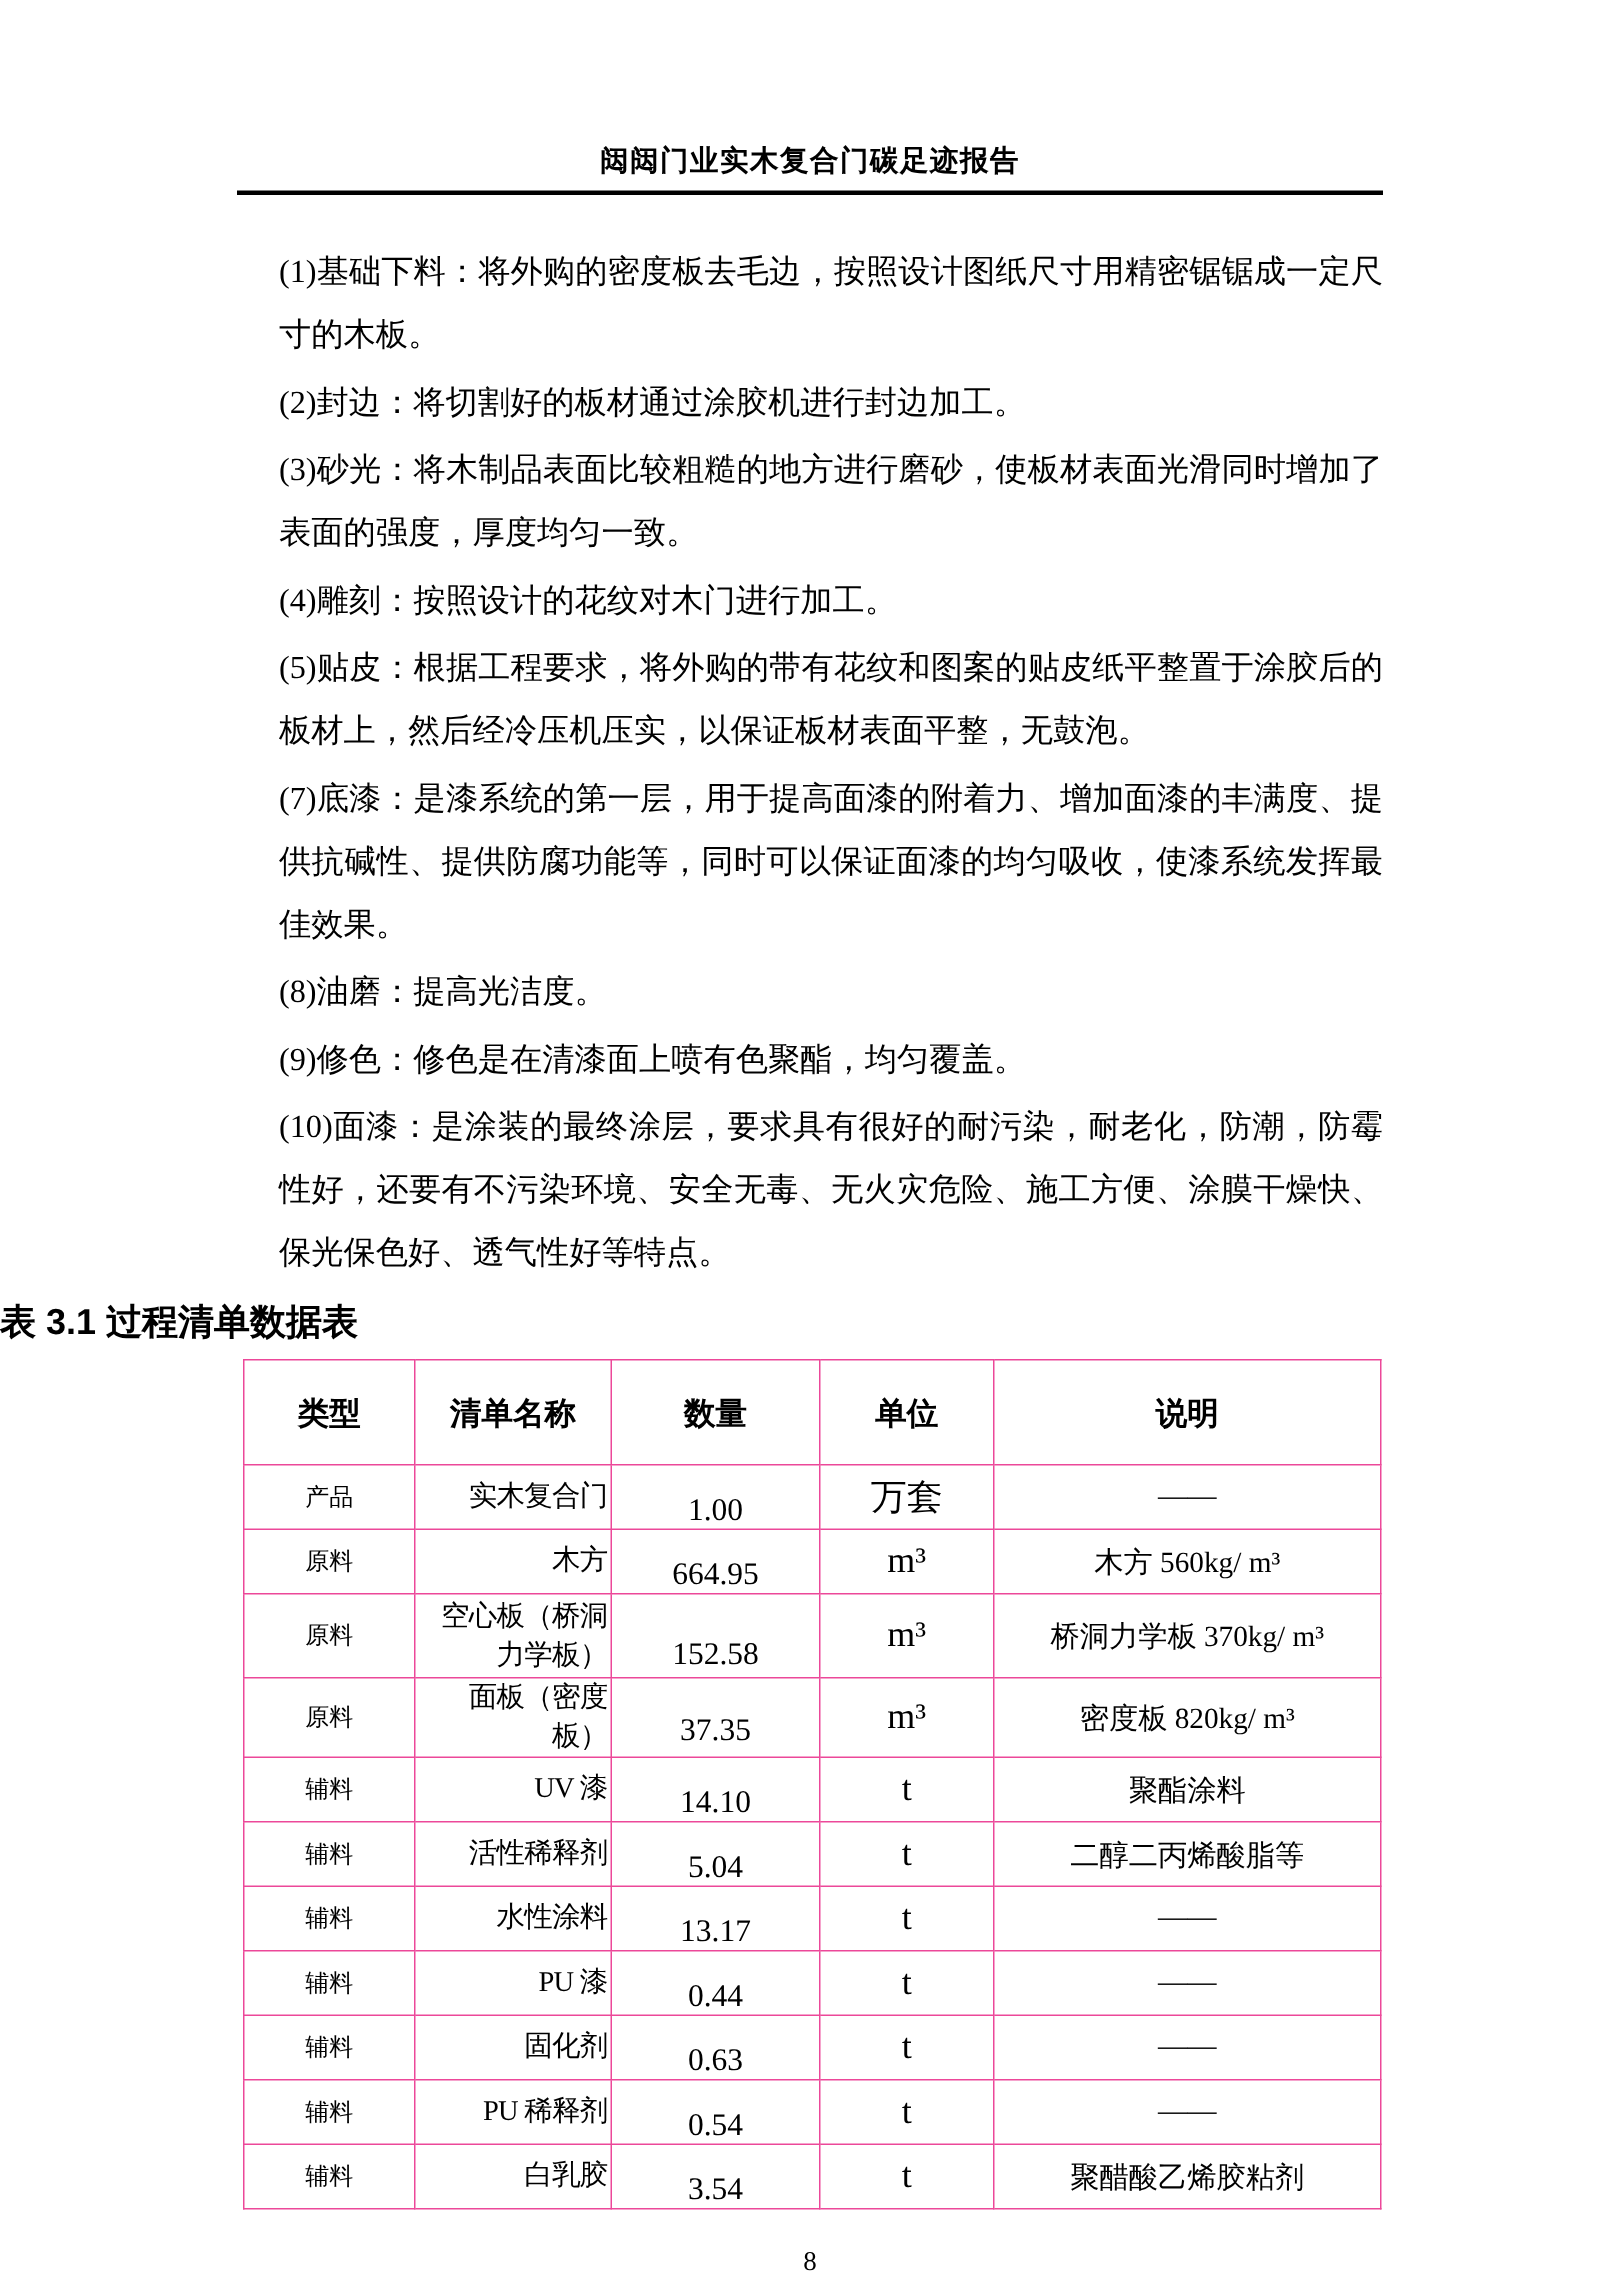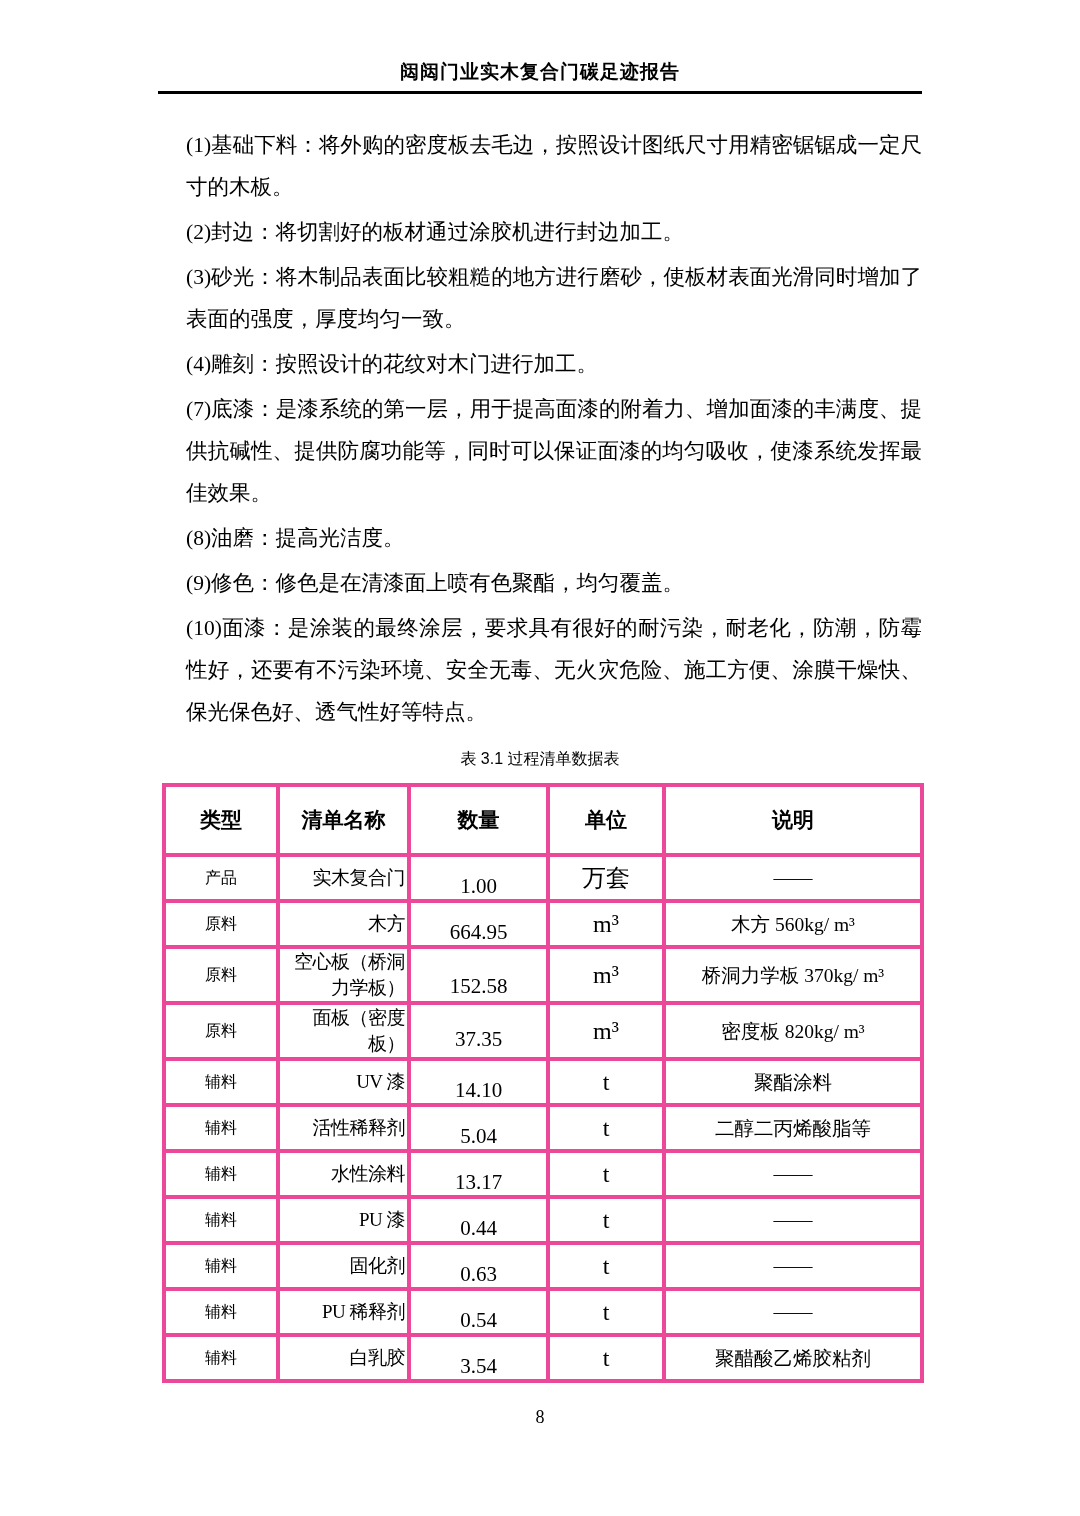--- a/index.html
+++ b/index.html
@@ -7,21 +7,21 @@
   body {
     width:1080px; height:1516px;
     background:#ffffff; color:#000;
     font-family:"Liberation Serif","DejaVu Serif",serif;
     overflow:hidden; position:relative;
   }
   .page { width:1080px; height:1516px; position:relative; }
 
   
   .running-head-title {
-    padding-top:60px;
+    padding-top:96px;
     text-align:center;
     font-size:19px; font-weight:bold;
     letter-spacing:1px;
     line-height:24px;
   }
   .head-rule {
     margin:7px 158px 0 158px;
     border-top:3px solid #000;
     height:0;
   }
@@ -35,36 +35,36 @@
     font-size:21.5px;
     line-height:42px;
     text-align:justify;
     text-justify:inter-ideograph;
     word-break:break-all;
   }
 
   
   .table-caption {
     margin-top:10px;
-    text-align:center;
+    text-align:left;
     font-family:"Liberation Sans","DejaVu Sans",sans-serif;
-    font-weight:normal;
-    font-size:16px;
+    font-weight:bold;
+    font-size:24px;
     line-height:32px;
   }
 
   
   table.inv {
     border-collapse:collapse;
     table-layout:fixed;
     margin:8px 0 0 162px;
     width:758px;
   }
   table.inv th, table.inv td {
-    border:4px solid #ec4899;
+    border:1px solid #ec4899;
     text-align:center;
     vertical-align:middle;
     padding:0 2px;
     overflow:hidden;
   }
   table.inv th {
     height:70px;
     font-family:"Liberation Sans","DejaVu Sans",sans-serif;
     font-weight:bold;
     font-size:21px;
@@ -96,20 +96,21 @@
   <div class="running-head">
     <div class="running-head-title">闼闼门业实木复合门碳足迹报告</div>
     <div class="head-rule"></div>
   </div>
 
   <div class="content" id="paragraphs">
       <p>(1)基础下料：将外购的密度板去毛边，按照设计图纸尺寸用精密锯锯成一定尺寸的木板。</p>
       <p>(2)封边：将切割好的板材通过涂胶机进行封边加工。</p>
       <p>(3)砂光：将木制品表面比较粗糙的地方进行磨砂，使板材表面光滑同时增加了表面的强度，厚度均匀一致。</p>
       <p>(4)雕刻：按照设计的花纹对木门进行加工。</p>
+      <p>(5)贴皮：根据工程要求，将外购的带有花纹和图案的贴皮纸平整置于涂胶后的板材上，然后经冷压机压实，以保证板材表面平整，无鼓泡。</p>
       <p>(7)底漆：是漆系统的第一层，用于提高面漆的附着力、增加面漆的丰满度、提供抗碱性、提供防腐功能等，同时可以保证面漆的均匀吸收，使漆系统发挥最佳效果。</p>
       <p>(8)油磨：提高光洁度。</p>
       <p>(9)修色：修色是在清漆面上喷有色聚酯，均匀覆盖。</p>
       <p>(10)面漆：是涂装的最终涂层，要求具有很好的耐污染，耐老化，防潮，防霉性好，还要有不污染环境、安全无毒、无火灾危险、施工方便、涂膜干燥快、保光保色好、透气性好等特点。</p>
     </div>
 
   <div class="table-caption">表 3.1  过程清单数据表</div>
 
   <table class="inv">
     <colgroup>

